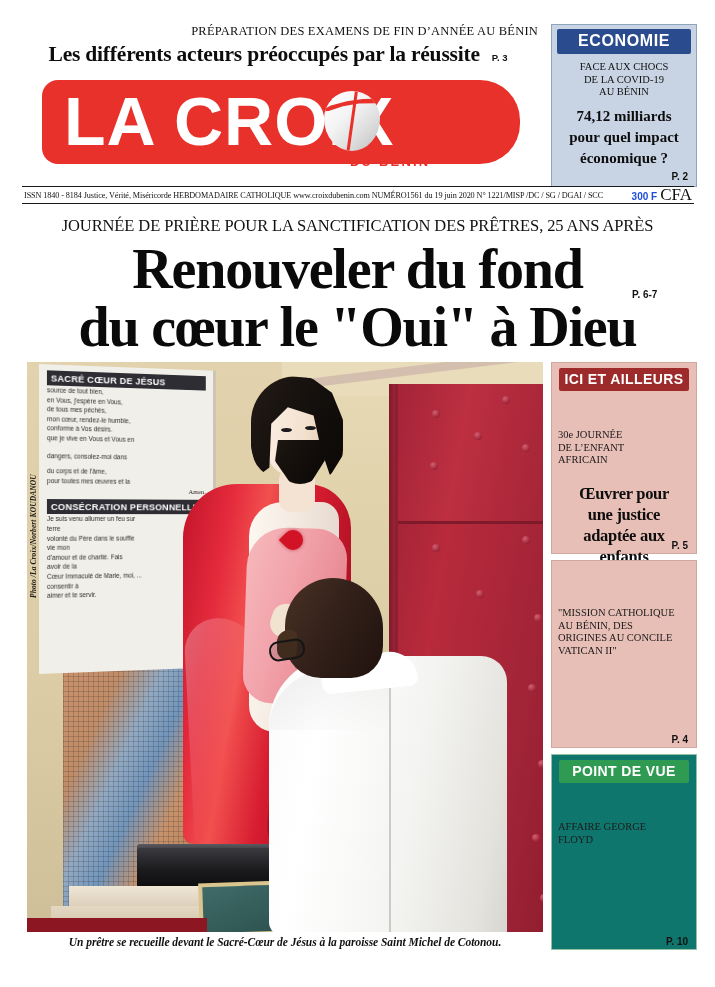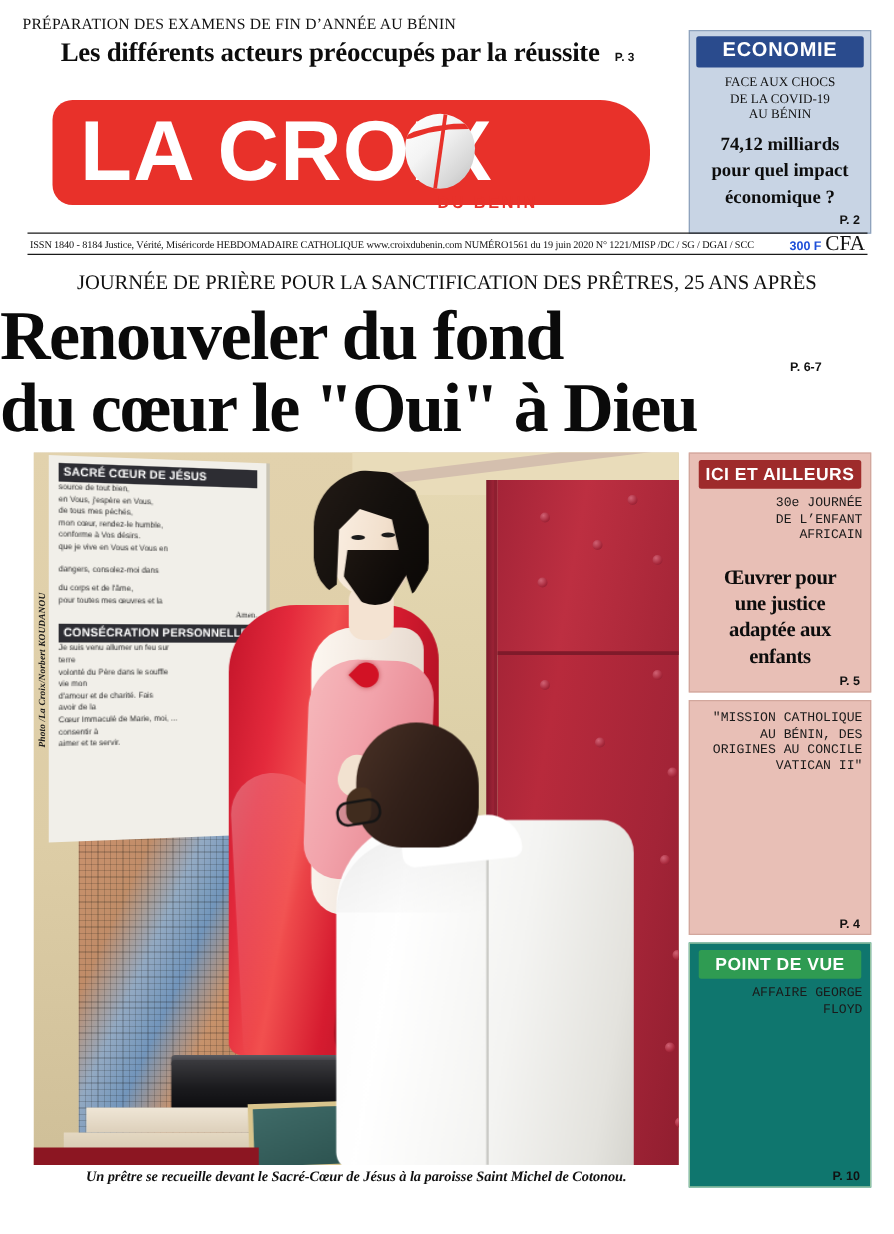--- a/index.html
+++ b/index.html
@@ -13,23 +13,23 @@
   .page {
     position: relative;
     width: 715px;
     height: 987px;
     background: #fff;
   }
 
   
   .top-teaser {
     position: absolute;
-    left: 18px; top: 12px;
+    left: 18px; top: 24px;
     width: 520px;
-    text-align: left;
+    text-align: right;
   }
   .top-kicker {
     font-family: "Liberation Serif", serif;
     font-size: 12.5px;
     letter-spacing: 0.2px;
     color: #111;
     white-space: nowrap;
   }
   .top-headline-row {
     display: flex;
@@ -207,20 +207,21 @@
     text-align: center;
     font-family: "Liberation Serif", serif;
     font-size: 16.5px;
     color: #111;
     letter-spacing: -0.1px;
   }
   .lead-title {
     position: absolute;
     left: 0; top: 240px;
     width: 715px;
+    text-align: center;
     font-family: "Liberation Serif", serif;
     font-weight: bold;
     font-size: 56px;
     line-height: 58px;
     color: #0a0a0a;
     letter-spacing: -1.2px;
   }
   .lead-ref {
     position: absolute;
     left: 632px; top: 289px;
@@ -578,25 +579,26 @@
     font-size: 14px;
     letter-spacing: 0.4px;
     color: #ffffff;
     padding: 3px 0 4px 0;
     border-radius: 2px;
     margin: 0 1px 6px 1px;
   }
   .side-head.red { background: #9e2b2b; }
   .side-head.green { background: #2f9b52; }
   .side-kicker {
-    text-align: right;
-    font-family: Liberation Mono, monospace;
+    text-align: left;
+    font-family: Liberation Serif, serif;
     font-size: 10.5px;
     line-height: 12.5px;
     color: #1a1a1a;
+    margin-top: 38px;
   }
   .side-title {
     text-align: center;
     font-family: "Liberation Serif", serif;
     font-weight: bold;
     font-size: 16.5px;
     line-height: 21px;
     color: #0d0d0d;
     margin-top: 16px;
     letter-spacing: -0.3px;

